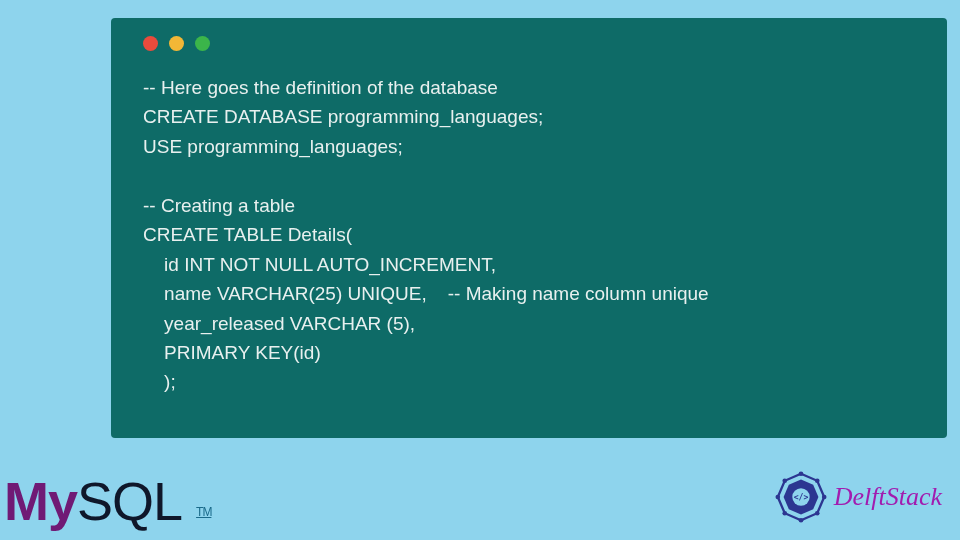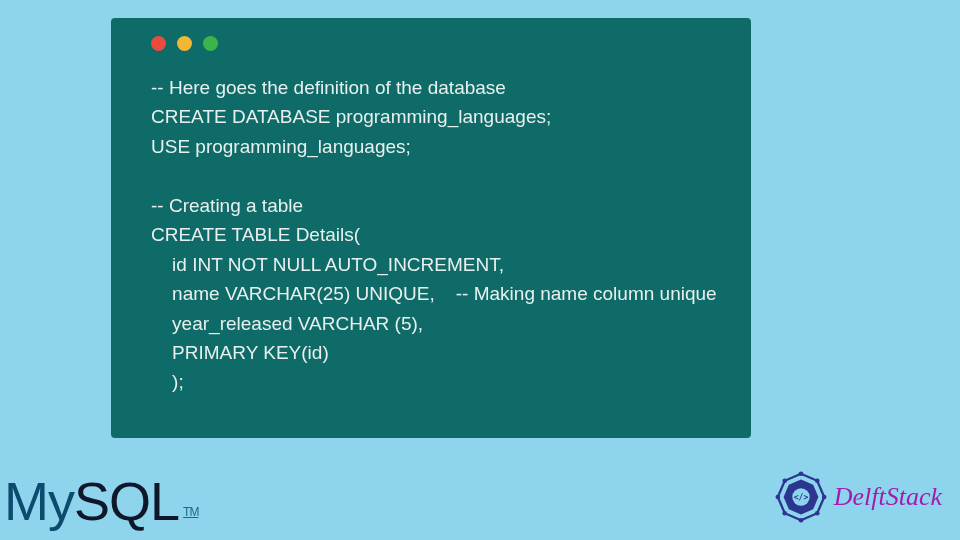--- a/index.html
+++ b/index.html
@@ -8,25 +8,25 @@
       height: 540px;
       background: #8ed4ed;
       font-family: Arial, Helvetica, sans-serif;
       position: relative;
       overflow: hidden;
     }
     .code-window {
       position: absolute;
       left: 111px;
       top: 18px;
-      width: 640px;
+      width: 836px;
       height: 420px;
       background: #0e6b67;
       border-radius: 4px;
-      padding: 18px 40px;
+      padding: 18px 32px;
     }
     .traffic-lights {
       display: flex;
       gap: 11px;
       margin-bottom: 22px;
     }
     .dot {
       width: 15px;
       height: 15px;
       border-radius: 50%;
@@ -43,23 +43,23 @@
     }
     .mysql-logo {
       position: absolute;
       left: 4px;
       bottom: 8px;
       font-family: Arial, Helvetica, sans-serif;
       font-weight: 400;
       font-size: 54px;
       letter-spacing: -1px;
     }
-    .mysql-logo .my { color: #0c4a6e; }
+    .mysql-logo .my { color: #701a75; font-weight: bold; }
     .mysql-logo .sql { color: #0f172a; }
-    .mysql-logo .tm { font-size: 12px; color: #1a6a8a; vertical-align: baseline; position: relative; top: -4px; margin-left: 4px; text-decoration: underline; }
+    .mysql-logo .tm { font-size: 12px; color: #1a6a8a; vertical-align: baseline; position: relative; top: -4px; margin-left: 14px; text-decoration: underline; }
     .delftstack {
       position: absolute;
       right: 18px;
       bottom: 14px;
       display: flex;
       align-items: center;
       gap: 4px;
     }
     .ds-emblem {
       width: 58px;

